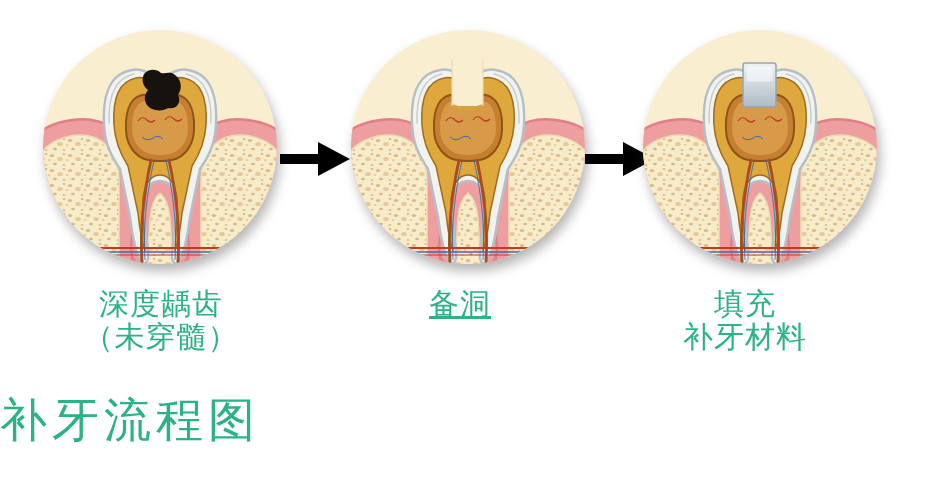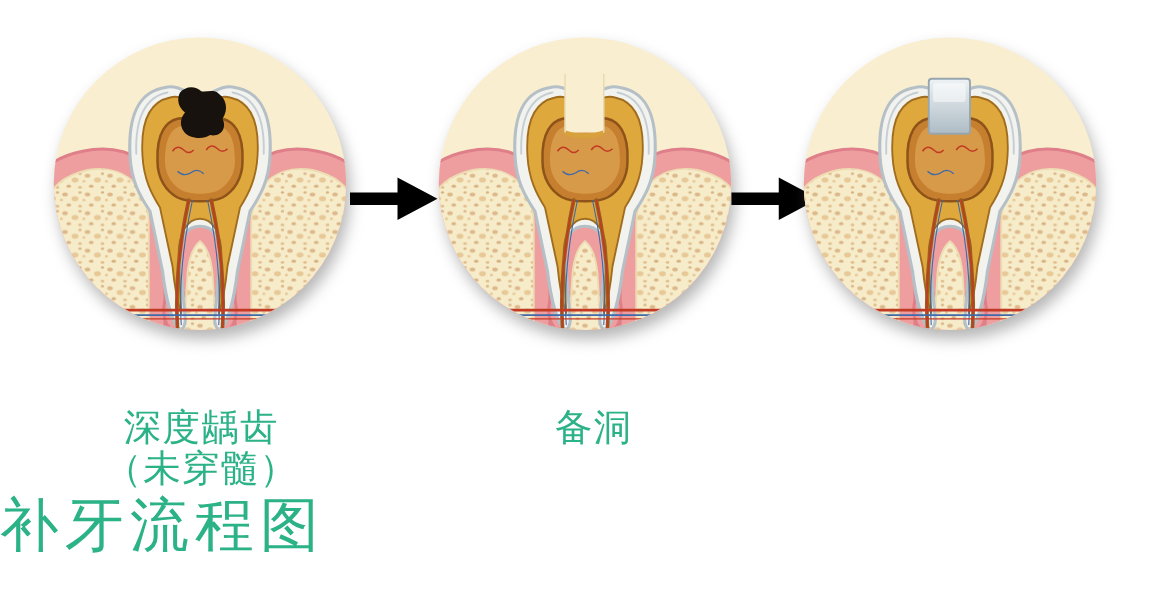--- a/index.html
+++ b/index.html
@@ -34,24 +34,23 @@
 
   .step-label {
     position: absolute;
     top: 287px;
     text-align: center;
     color: var(--c-title-green, #2cb287);
     font-size: 30px;
     line-height: 33px;
     letter-spacing: 1px;
     white-space: nowrap;
-    margin-top: 39px;
   }
   .label-1 { left: 16px;  width: 290px; }
-  .label-2 { left: 325px; width: 300px; }
+  .label-2 { left: 310px; width: 300px; text-decoration: underline; }
   .label-3 { left: 625px; width: 240px; }
 
   .diagram-title {
     position: absolute;
     left: 0; right: 0;
     top: 389px;
     margin: 0;
     text-align: left;
     font-size: 47px;
     font-weight: normal;
@@ -184,16 +183,20 @@
     <use class="crown-state" href="#state-filled"></use>
   </svg>
 
   <div class="step-label label-1">
     <div>深度龋齿</div>
     <div>（未穿髓）</div>
   </div>
   <div class="step-label label-2">
     <div>备洞</div>
   </div>
+  <div class="step-label label-3">
+    <div>填充</div>
+    <div>补牙材料</div>
+  </div>
 
   <h1 class="diagram-title">补牙流程图</h1>
 
 </div>
 
 </body></html>

